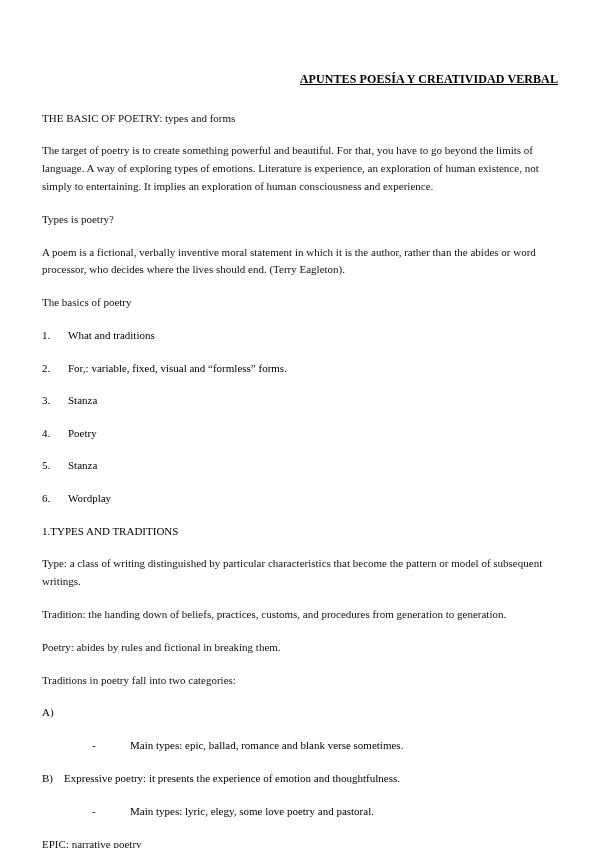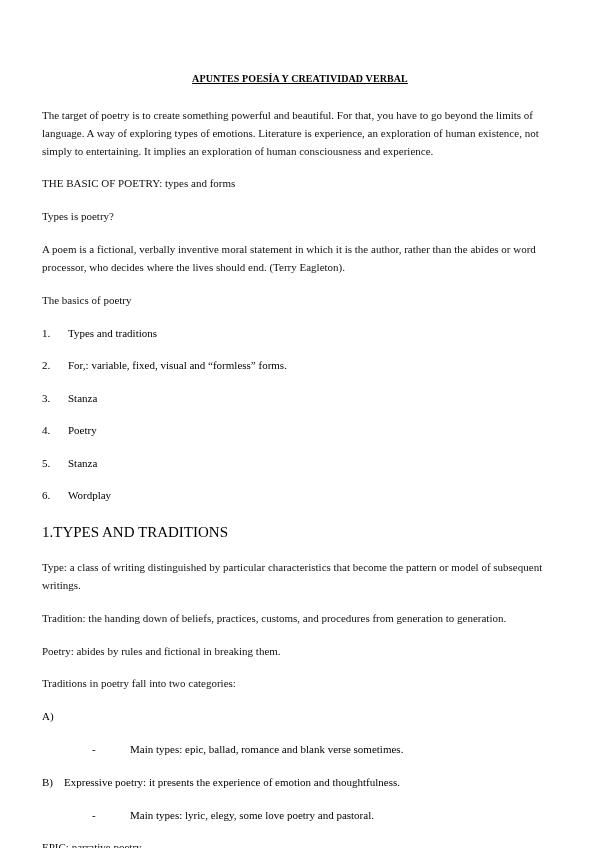--- a/index.html
+++ b/index.html
@@ -16,23 +16,23 @@
   }
   .page {
     position: relative;
     width: 600px;
     height: 848px;
     background: #ffffff;
     box-sizing: border-box;
     padding: 72px 42px 40px 42px;
   }
   .doc-title {
-    text-align: center;
+    text-align: right;
     font-weight: bold;
-    font-size: 10px;
+    font-size: 12px;
     letter-spacing: 0.1px;
     text-decoration: underline;
     margin: 0 0 22px 0;
     line-height: 1.3;
   }
   p.para {
     font-size: 11px;
     line-height: 1.62;
     margin: 0 0 15px 0;
     text-align: left;
@@ -71,46 +71,46 @@
     line-height: 1.62;
     margin: 0 0 15px 0;
     display: flex;
     padding-left: 50px;
   }
   .sub .dash {
     width: 38px;
     flex: 0 0 38px;
   }
   .section-head {
-    font-size: 15px;
+    font-size: 11px;
     line-height: 1.6;
     margin: 8px 0 15px 0;
   }
 </style>
 </head>
 <body>
 
 <div class="page">
 
   <h1 class="doc-title">APUNTES POESÍA Y CREATIVIDAD VERBAL</h1>
 
+  <p class="para">THE BASIC OF POETRY: types and forms</p>
+
   <p class="para">The target of poetry is to create something powerful and beautiful. For that, you have to go beyond the limits of language. A way of exploring types of emotions. Literature is experience, an exploration of human existence, not simply to entertaining. It implies an exploration of human consciousness and experience.</p>
-
-  <p class="para">THE BASIC OF POETRY: types and forms</p>
 
   <p class="para">Types is poetry?</p>
 
   <p class="para">A poem is a fictional, verbally inventive moral statement in which it is the author, rather than the abides or word processor, who decides where the lives should end. (Terry Eagleton).</p>
 
   <p class="para">The basics of poetry</p>
 
   <ul class="list">
     <li>
       <span class="num">1.</span>
-      <span class="txt">Types and traditions</span>
+      <span class="txt">What and traditions</span>
     </li>
     <li>
       <span class="num">2.</span>
       <span class="txt">For,: variable, fixed, visual and “formless” forms.</span>
     </li>
     <li>
       <span class="num">3.</span>
       <span class="txt">Stanza</span>
     </li>
     <li>

